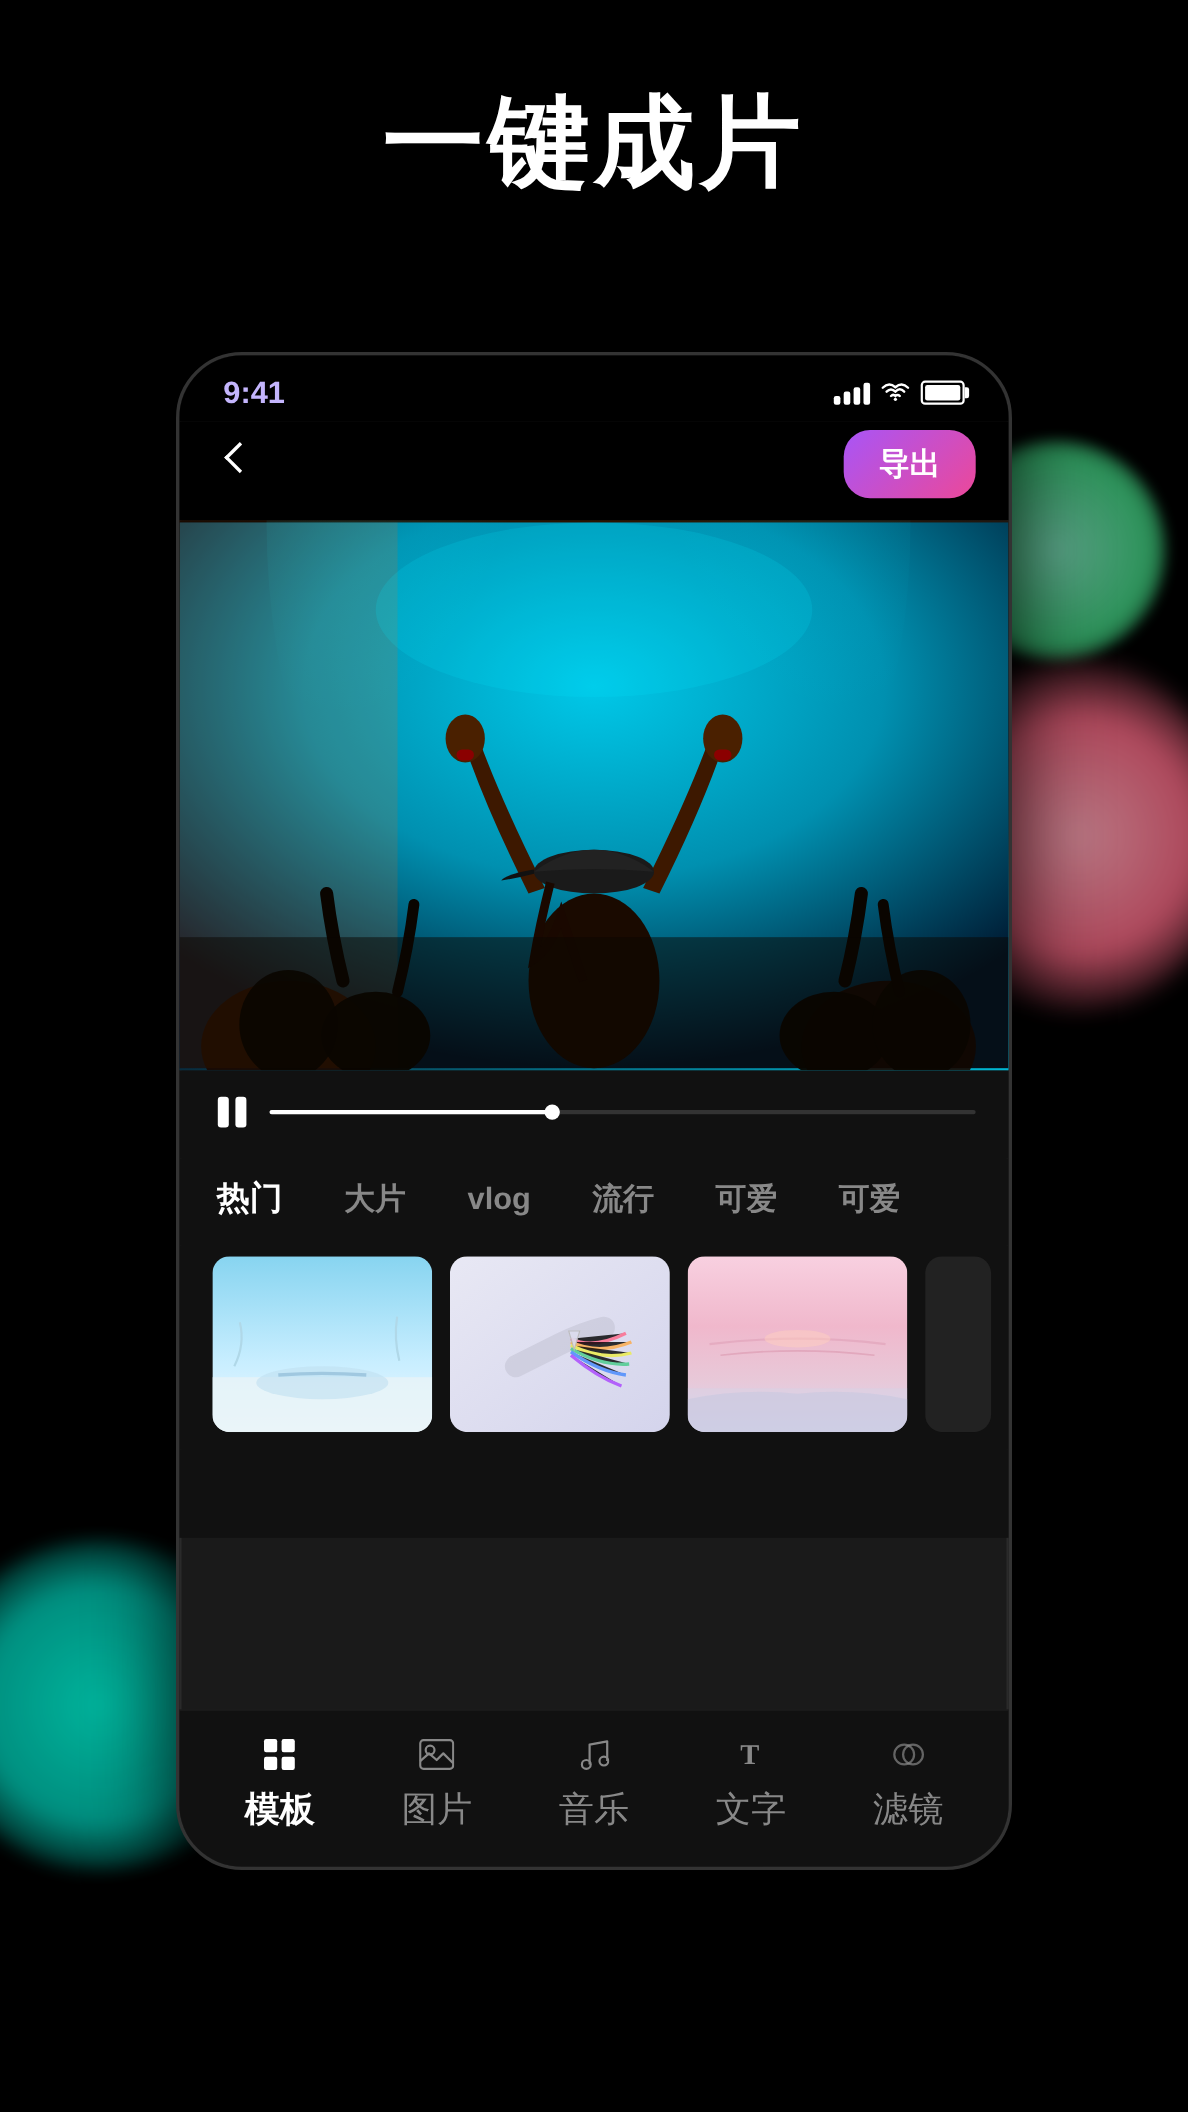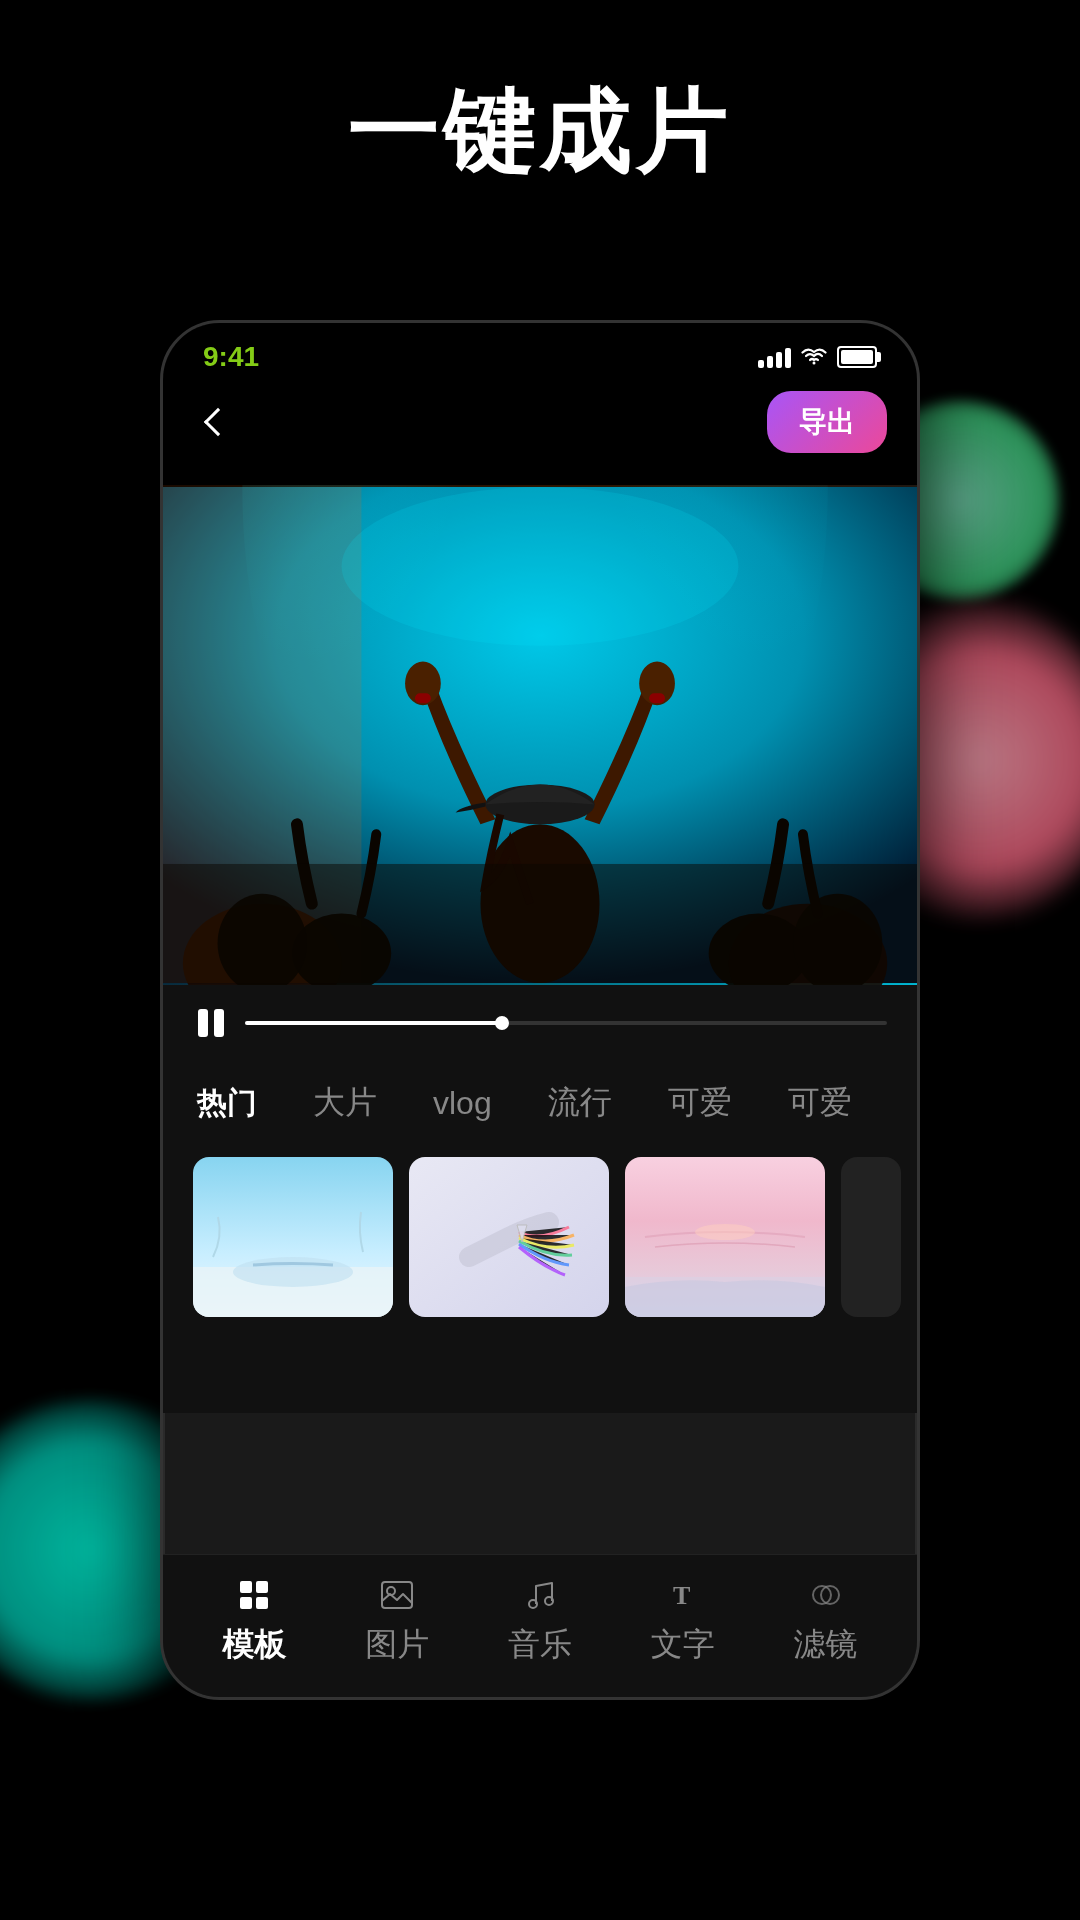--- a/index.html
+++ b/index.html
@@ -94,21 +94,21 @@
     .status-bar {
       display: flex;
       justify-content: space-between;
       align-items: center;
       padding: 18px 40px 10px;
       background: #000;
     }
     .status-time {
       font-size: 28px;
       font-weight: 600;
-      color: #84cc16;
+      color: #c4b5fd;
     }
     .status-icons {
       display: flex;
       align-items: center;
       gap: 10px;
     }
     .signal-bars {
       display: flex;
       align-items: flex-end;
       gap: 3px;
@@ -156,22 +156,22 @@
       background: #fff;
       width: 100%;
       height: 100%;
       border-radius: 2px;
     }
 
     
     .top-nav {
       display: flex;
       justify-content: space-between;
-      align-items: center;
-      padding: 8px 30px 32px;
+      align-items: flex-start;
+      padding: 8px 30px 20px;
       background: #000;
     }
     .back-btn {
       width: 50px;
       height: 50px;
       display: flex;
       align-items: center;
       justify-content: center;
       cursor: pointer;
     }
@@ -263,25 +263,26 @@
     
     .category-tabs {
       background: #111;
       padding: 10px 30px 16px;
       display: flex;
       gap: 48px;
       align-items: center;
       overflow: hidden;
     }
     .tab-item {
-      font-size: 32px;
+      font-size: 28px;
       color: #888;
       cursor: pointer;
       white-space: nowrap;
       padding: 6px 4px;
+      font-weight: bold;
     }
     .tab-item.active {
       color: #fff;
       font-weight: 700;
       font-size: 30px;
     }
 
     
     .template-grid {
       background: #111;

